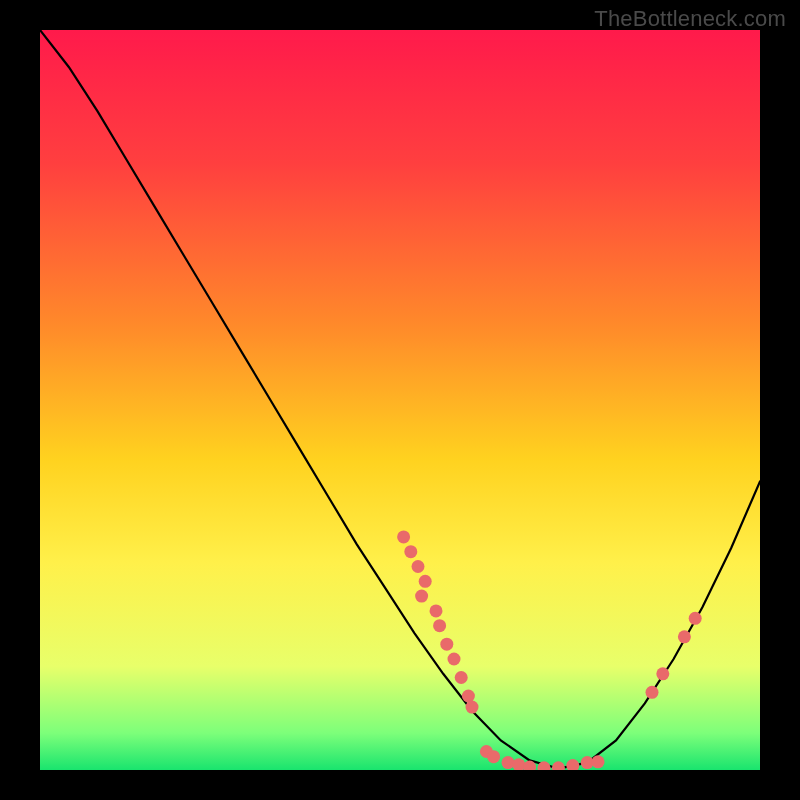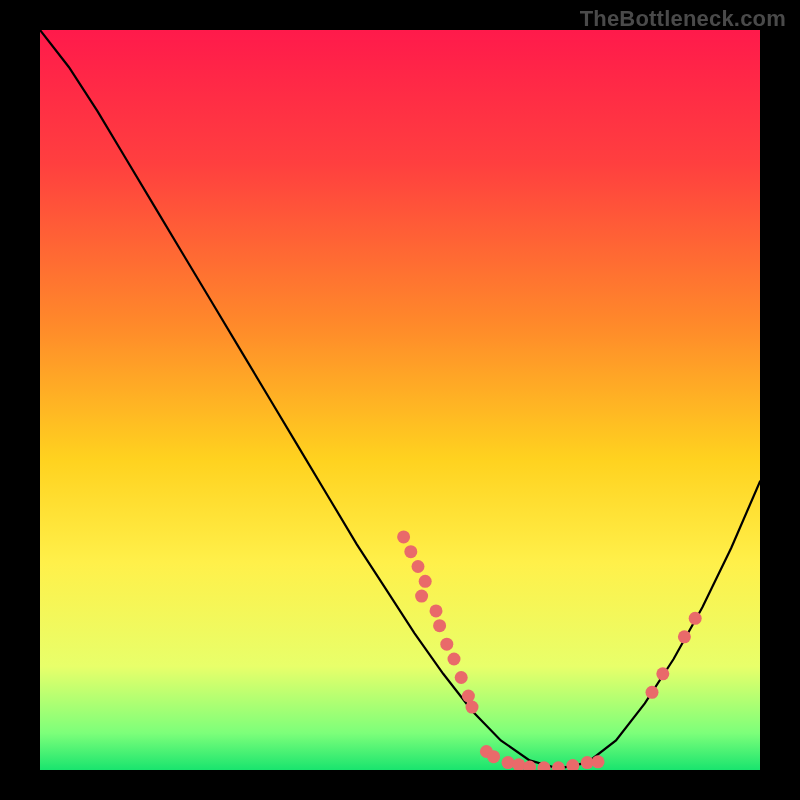--- a/index.html
+++ b/index.html
@@ -16,21 +16,21 @@
     width: 800px;
     height: 800px;
     background: #000;
   }
   .watermark {
     position: absolute;
     top: 6px;
     right: 14px;
     color: #4a4a4a;
     font-size: 22px;
-    font-weight: 700;
+    font-weight: 400;
     letter-spacing: 0.2px;
     z-index: 3;
     user-select: none;
   }
   svg.plot {
     position: absolute;
     left: 40px;
     top: 30px;
     width: 720px;
     height: 740px;

